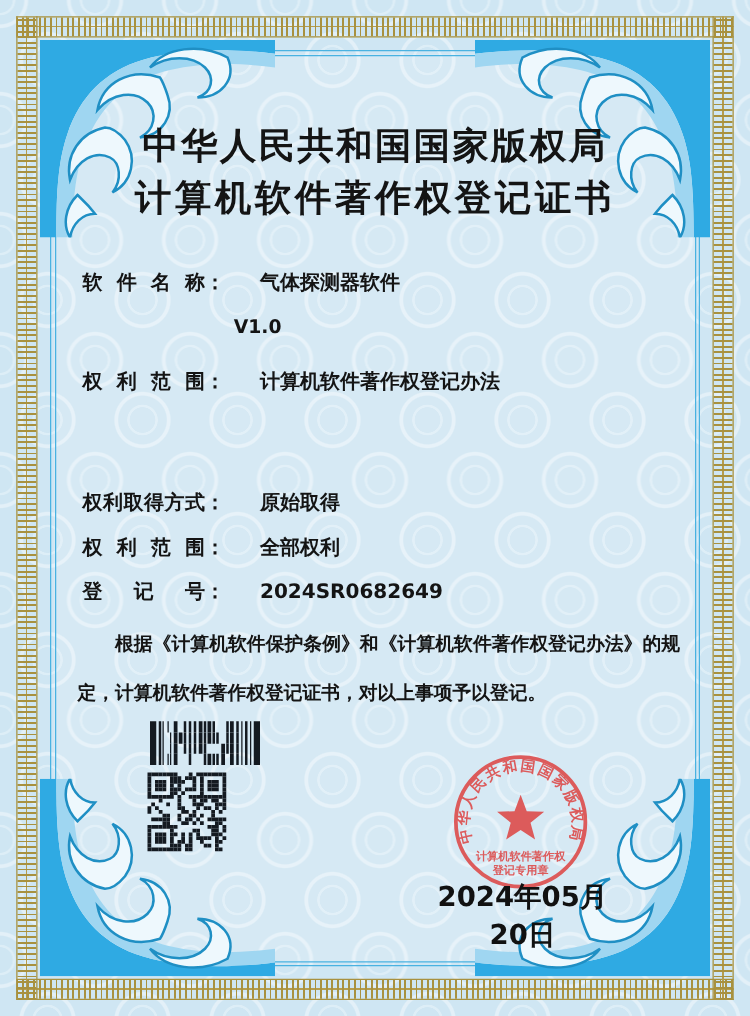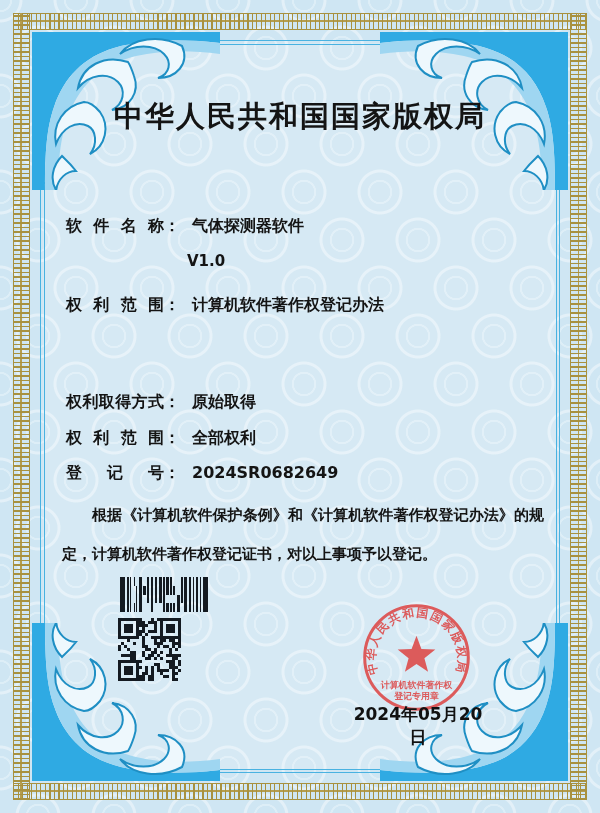--- a/index.html
+++ b/index.html
@@ -43,34 +43,34 @@
   
   .authority{position:absolute;top:97px;left:0;right:0;text-align:center;
     font-size:29px;font-weight:bold;letter-spacing:2px;color:#141414;}
   .cert-title{position:absolute;top:139px;left:0;right:0;text-align:center;
     font-size:29px;font-weight:bold;letter-spacing:3px;color:#141414;}
   .cert-no{position:absolute;top:190px;right:62px;display:flex;gap:12px;
     font-size:13.5px;font-weight:bold;color:#141414;}
   .frow{position:absolute;left:66px;display:flex;align-items:baseline;
     font-size:16px;font-weight:bold;color:#141414;}
   .frow .lbl{display:inline-block;width:98px;text-align:justify;text-align-last:justify;}
-  .frow .val{margin-left:12px;}
+  .frow .val{margin-left:28px;}
   .row1{top:216px;} .row2{top:295px;} .row3{top:392px;} .row4{top:428px;} .row5{top:463px;}
   .version{position:absolute;left:187px;top:252px;font-size:15px;font-weight:bold;color:#141414;}
   .statement{position:absolute;left:62px;right:56px;top:496px;
     font-size:15px;font-weight:bold;line-height:39px;text-indent:2em;color:#141414;text-align:justify;}
   
   .barcode{position:absolute;left:120px;top:577px;width:88px;height:35px;}
   .barcode i{position:absolute;background:#141a21;display:block;}
   .qr{position:absolute;left:118px;top:618px;width:63px;height:63px;}
   .qr i{position:absolute;width:3px;height:3px;background:#141a21;display:block;}
   
   .seal{position:absolute;left:360px;top:601px;width:113px;height:113px;opacity:.92;}
   .issue-date{position:absolute;left:348px;top:703px;width:140px;text-align:center;
-    font-size:17px;font-weight:bold;color:#111;}
+    font-size:22px;font-weight:bold;color:#111;}
 </style>
 </head>
 <body>
 
 <div class="page">
 
   <svg class="svgdefs" xmlns="http://www.w3.org/2000/svg" xmlns:xlink="http://www.w3.org/1999/xlink" aria-hidden="true">
     <defs>
       <g id="flourish">
         <path d="M188 0 H0 V158 H13 C13 119 15 95 22 75 C32 45 52 25 82 16 C112 7 146 6 188 11 Z" fill="#2faae3"></path>
@@ -97,20 +97,21 @@
       <use href="#flourish" xlink:href="#flourish"></use>
     </svg>
   <svg class="corner bl" viewBox="0 0 188 158">
       <use href="#flourish" xlink:href="#flourish"></use>
     </svg>
   <svg class="corner br" viewBox="0 0 188 158">
       <use href="#flourish" xlink:href="#flourish"></use>
     </svg>
 
   <div class="authority">中华人民共和国国家版权局</div>
+  <div class="cert-title">计算机软件著作权登记证书</div>
 
 
   <div class="frow row1">
     <span class="lbl">软件名称</span>
       <span>：</span>
     <span class="val">气体探测器软件</span>
   </div>
   <div class="version">V1.0</div>
 
   <div class="frow row2">

